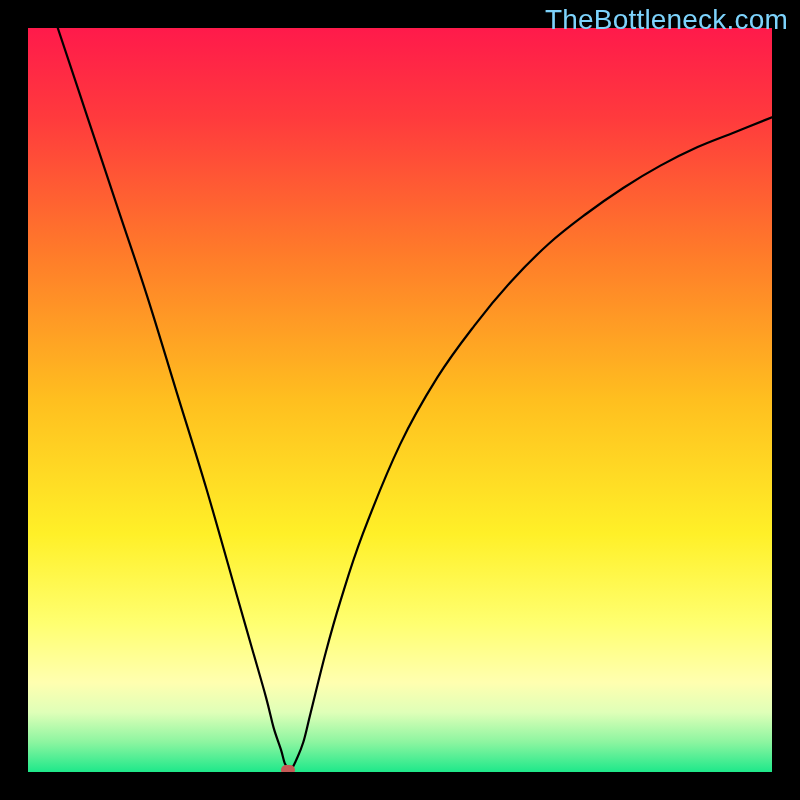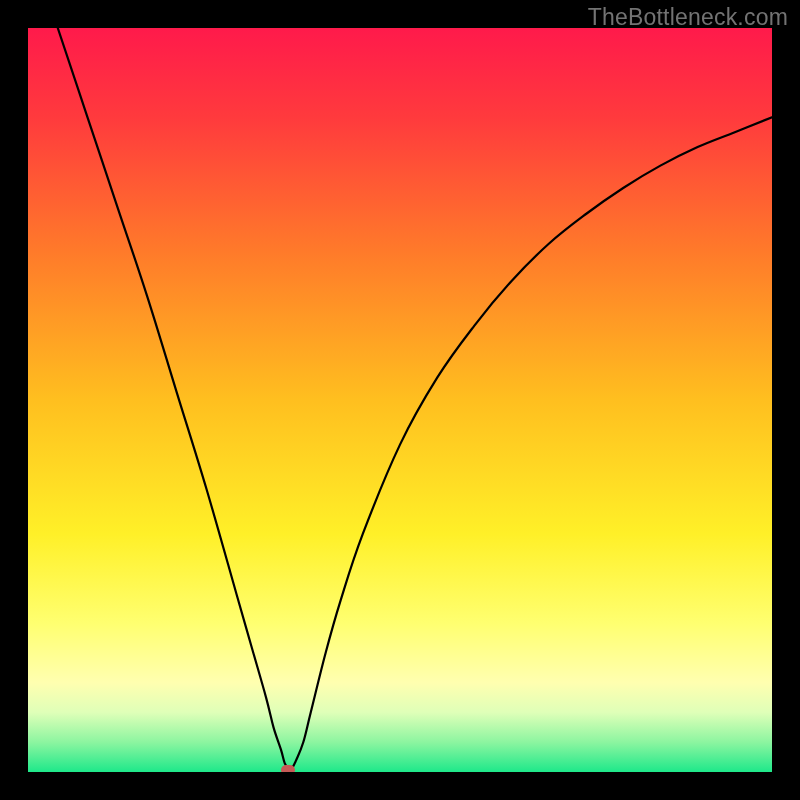--- a/index.html
+++ b/index.html
@@ -45,22 +45,22 @@
     width: 14px;
     height: 10px;
     background: #c65a56;
     border-radius: 5px;
     transform: translate(-50%, -50%);
   }
   .watermark {
     position: absolute;
     top: 4px;
     right: 12px;
-    color: #737373;
-    font-size: 23px;
+    color: #7dd3fc;
+    font-size: 28px;
     font-weight: 400;
     letter-spacing: 0.2px;
   }
 </style>
 </head>
 <body>
 
 <div class="frame">
   <div class="plot-area">
     <svg class="gradient-bg" viewBox="0 0 744 744" preserveAspectRatio="none">

